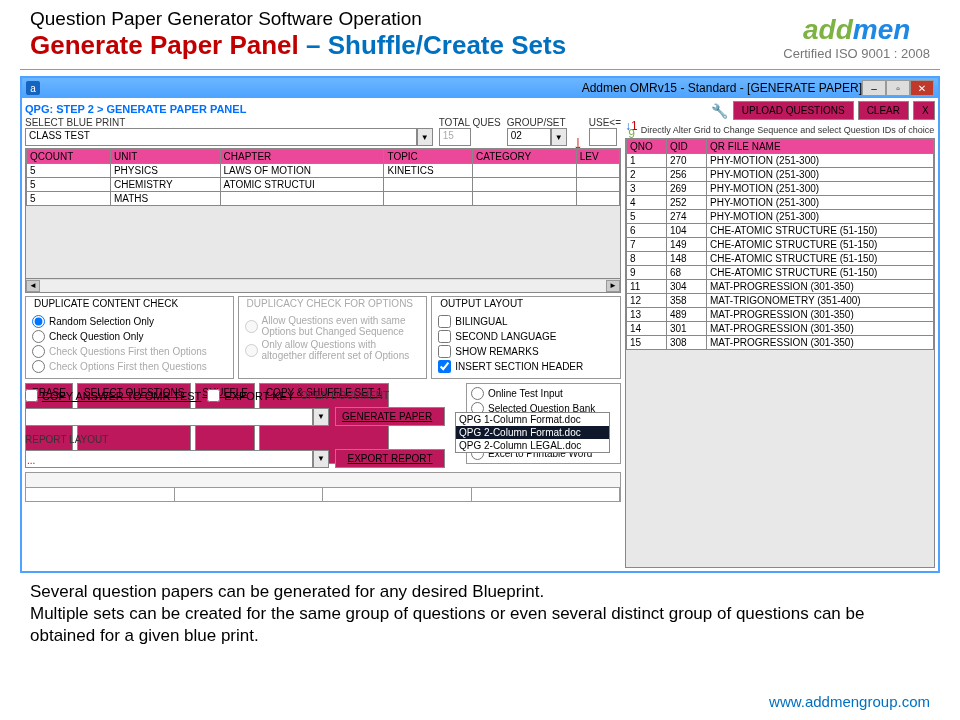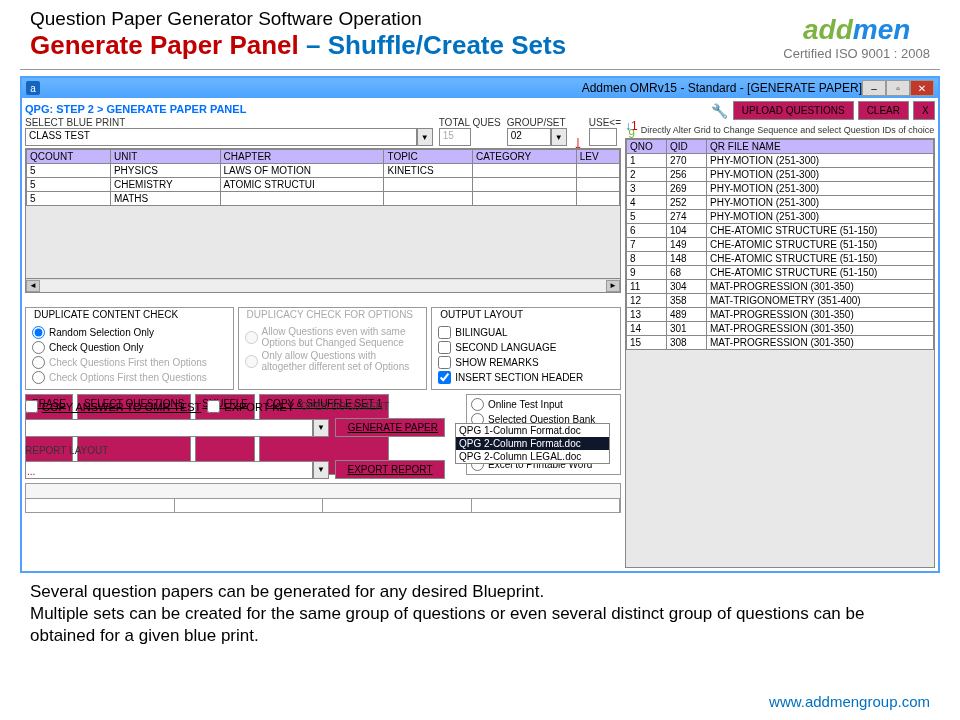--- a/index.html
+++ b/index.html
@@ -27,26 +27,26 @@
 .right{width:310px}
 .step{color:#0070ff;font-size:11px;font-weight:bold;padding:2px 0}
 .toolbar-top{display:flex;align-items:flex-end;gap:6px;margin-bottom:2px}
 .lbl{font-size:10px;color:#333}
 .field{border:1px solid #888;background:#fff;height:18px;padding:1px 3px;font-size:10px}
 .dd{display:flex}
 .dd .arrow{width:16px;height:18px;border:1px solid #888;background:#e8e8e8;display:flex;align-items:center;justify-content:center;font-size:8px}
 .grid{border:1px solid #888;background:#e8e8e8;font-size:10px}
 .grid table{width:100%;border-collapse:collapse;background:#fff}
 .grid th,.grid td{border:1px solid #888;padding:1px 3px;text-align:left;height:14px;font-weight:normal;background:#fff}
-.grid th{background:#c4b5fd}
+.grid th{background:#ec4899}
 .leftgrid{height:145px;position:relative;overflow:hidden}
 .scroll{position:absolute;bottom:0;left:0;right:0;height:14px;background:#ddd;display:flex;align-items:center;border-top:1px solid #888}
 .scroll .sb{width:14px;height:12px;background:#ccc;border:1px solid #999;font-size:8px;display:flex;align-items:center;justify-content:center}
 .scroll .track{flex:1;height:12px;background:#eee}
-.panels{display:flex;gap:4px;margin-top:14px}
+.panels{display:flex;gap:4px;margin-top:3px}
 .panel{border:1px solid #999}
 .panel-title{font-size:10px;padding:1px 4px;margin-top:-8px;background:#fff;display:inline-block;margin-left:4px;position:relative}
 .panel-body{padding:4px 6px;font-size:10px}
 .radio,.check{display:flex;align-items:center;gap:4px;padding:1px 0}
 .radio input,.check input{margin:0}
 .disabled{color:#aaa}
 .btn{border:1px solid #888;background:#be185d;padding:3px 6px;font-size:10px;cursor:pointer;text-decoration:underline}
 .btnrow{display:flex;gap:4px;margin-top:4px}
 .subrow{display:flex;align-items:center;gap:6px;margin-top:4px}
 .listbox{border:1px solid #888;background:#fff;font-size:10px}
@@ -215,21 +215,21 @@
             <input type="checkbox" style="">
             <span>EXPORT KEY</span>
           </label>
         <span class="lbl">OPEN DOCUMENT</span>
       </div>
       <div class="subrow" style="width:420px">
         <div class="dd" style="flex:1">
             <div class="field" style="flex:1"></div>
             <div class="arrow">▼</div>
           </div>
-        <div class="btn" style="text-decoration:underline;width:110px;text-align:right">GENERATE PAPER</div>
+        <div class="btn" style="text-decoration:underline;width:110px;text-align:left">GENERATE PAPER</div>
       </div>
       <div class="subrow" style="width:420px;margin-top:8px">
         <span class="lbl">REPORT LAYOUT</span>
       </div>
       <div class="subrow" style="width:420px">
         <div class="dd" style="flex:1">
             <div class="field" style="flex:1"></div>
             <div class="arrow">▼</div>
           </div>
         <div class="btn" style="width:110px;text-align:center">EXPORT REPORT</div>

